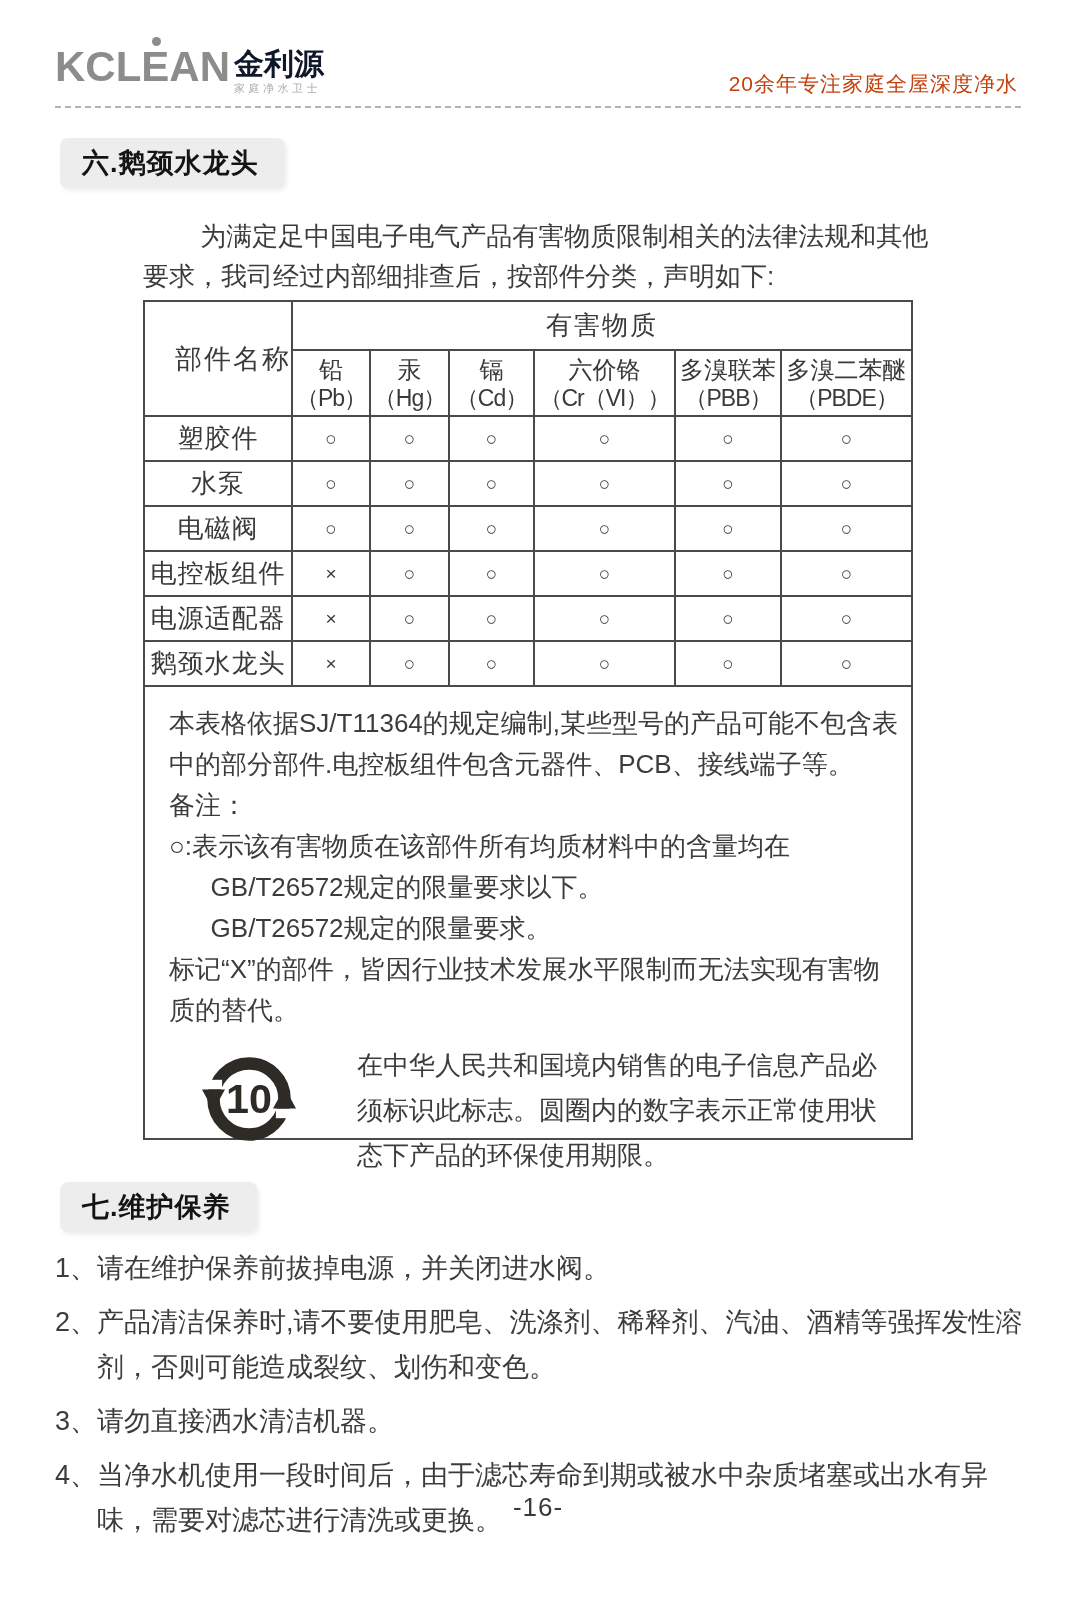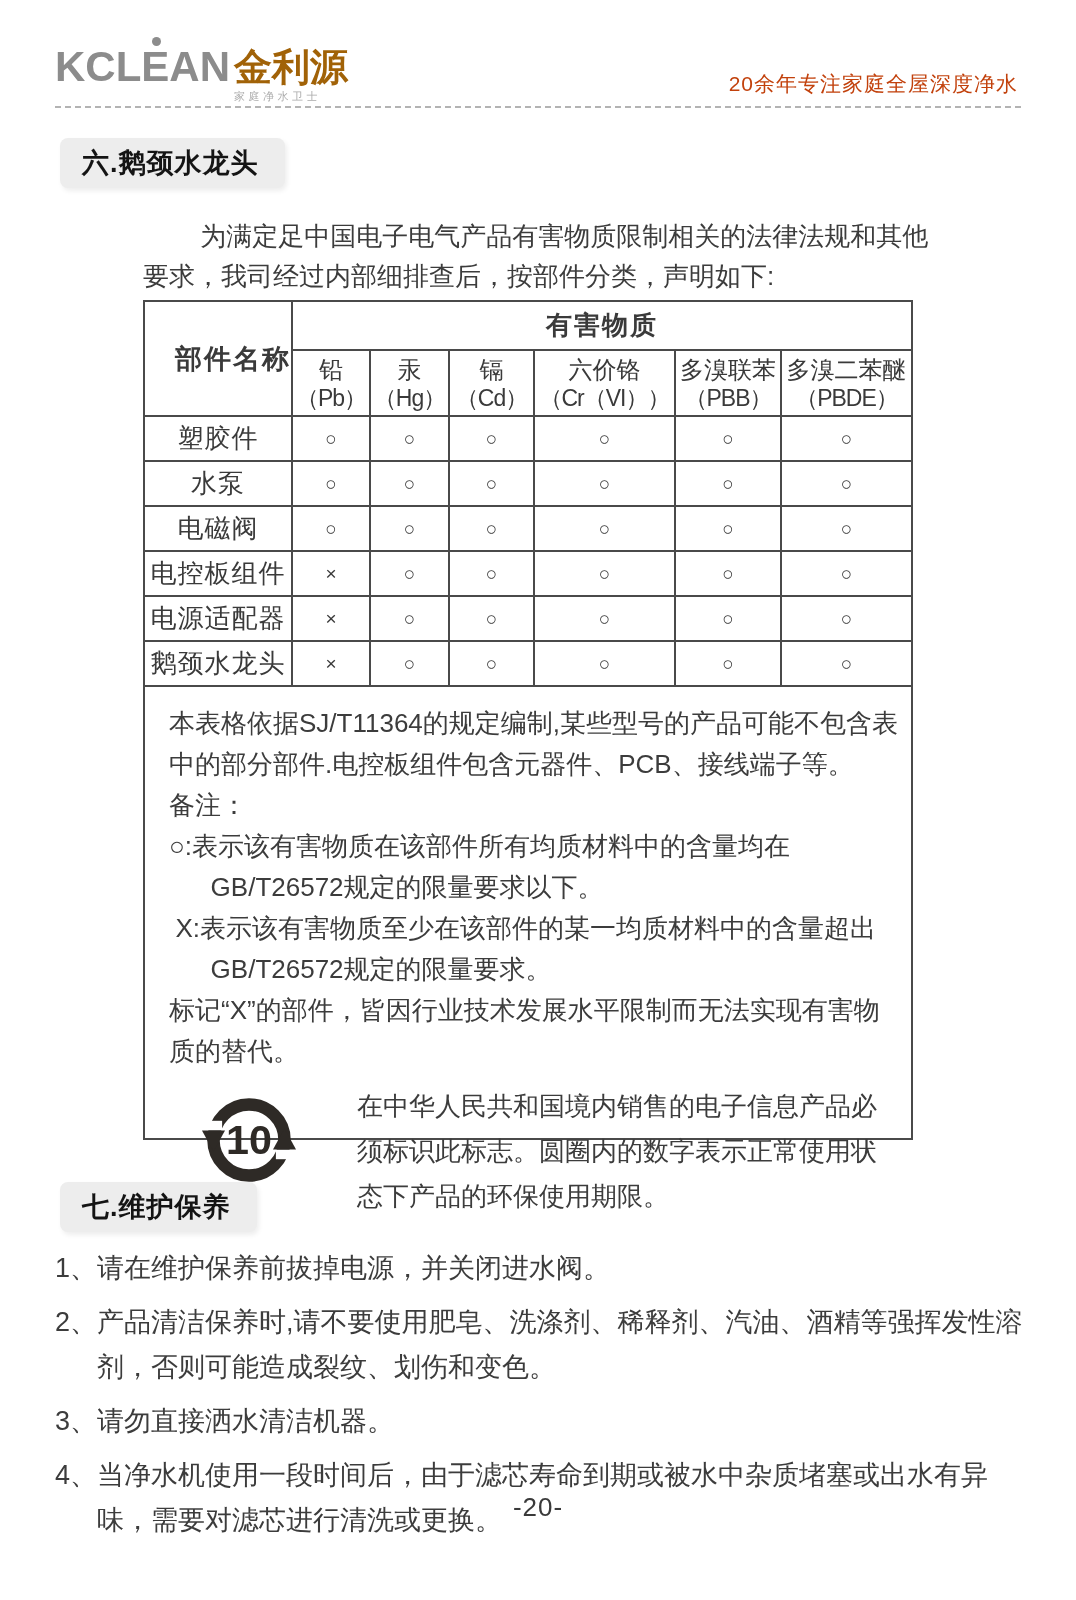--- a/index.html
+++ b/index.html
@@ -10,21 +10,21 @@
     color:#3a3a3a;
   }
   .page { position:relative; width:1076px; height:1600px; background:#fff; overflow:hidden; }
 
   
   .header { position:absolute; top:46px; left:55px; right:58px; height:56px; }
   .logo { position:absolute; left:0; top:0; display:flex; align-items:flex-start; }
   .logo-en { position:relative; font-size:42px; font-weight:bold; color:#8c8c8c; letter-spacing:0px; line-height:1; }
   .logo-e-dot { position:absolute; left:97px; top:-9px; width:9px; height:9px; border-radius:50%; background:#8c8c8c; }
   .logo-cn-block { display:flex; flex-direction:column; margin-left:4px; margin-top:2px; }
-  .logo-cn { font-size:38px; font-weight:bold; color:#a16207; line-height:1.05; }
+  .logo-cn { font-size:30px; font-weight:bold; color:#0f172a; line-height:1.05; }
   .logo-sub { font-size:11px; color:#ababab; letter-spacing:3.5px; margin-top:1px; }
   .tagline { position:absolute; right:0; bottom:4px; font-size:21px; color:#c2410c; letter-spacing:1px;text-align:right; }
   .dashline { position:absolute; top:106px; left:55px; right:55px; border-top:2px dashed #b3b3b3; }
 
   
   .badge {
     position:absolute; left:60px;
     background:#ededed; border-radius:8px;
     padding:7px 26px 7px 22px;
     font-size:27px; font-weight:bold; color:#141414;
@@ -43,21 +43,21 @@
     position:absolute; top:300px; left:143px; width:770px; height:840px;
     border:2px solid #4a4a4a; background:#fff;
   }
   table.hz { width:100%; border-collapse:collapse; table-layout:fixed; }
   table.hz th, table.hz td {
     border:2px solid #4a4a4a; text-align:center; vertical-align:middle;
     font-weight:normal; color:#3a3a3a; overflow:visible;
   }
   table.hz tr > *:first-child { border-left:none; }
   table.hz tr > *:last-child { border-right:none; }
-  table.hz thead tr:first-child > * { border-top:none;font-weight:bold; }
+  table.hz thead tr:first-child > * { border-top:none; }
   .row-group { height:48px; }
   .row-sub { height:66px; }
   .row-data { height:45px; }
   .part-header { font-size:27px; letter-spacing:2px;padding-left:30px; }
   .group-header { font-size:26px; letter-spacing:2px; }
   .sub-name { display:block; font-size:24px; line-height:29px; }
   .sub-sym { display:block; font-size:23px; line-height:28px; white-space:nowrap; letter-spacing:-1px; }
   .part-cell { font-size:26px; letter-spacing:1px; }
   .val-cell { font-size:19px; color:#4d4d4d; }
 
@@ -206,21 +206,20 @@
         </tr>
       </tbody>
     </table>
 
     <div class="notes">
       <div class="n-line">本表格依据SJ/T11364的规定编制,某些型号的产品可能不包含表</div>
       <div class="n-line">中的部分部件.电控板组件包含元器件、PCB、接线端子等。</div>
       <div class="n-line">备注：</div>
       <div class="n-line">○:表示该有害物质在该部件所有均质材料中的含量均在</div>
       <div class="n-line n-indent">GB/T26572规定的限量要求以下。</div>
-      <div class="n-line n-x">X:表示该有害物质至少在该部件的某一均质材料中的含量超出</div>
       <div class="n-line n-indent">GB/T26572规定的限量要求。</div>
       <div class="n-line">标记“X”的部件，皆因行业技术发展水平限制而无法实现有害物</div>
       <div class="n-line">质的替代。</div>
     </div>
 
     <div class="rohs">
       <svg class="rohs-logo" viewBox="0 0 100 104" width="96" height="100" xmlns="http://www.w3.org/2000/svg">
         <circle cx="50" cy="52" r="37" fill="none" stroke="#2e2a26" stroke-width="13"></circle>
         <rect x="2" y="32" width="20" height="10" fill="#ffffff"></rect>
         <rect x="78" y="62" width="20" height="10" fill="#ffffff"></rect>
@@ -246,15 +245,15 @@
     <div class="mi">
       <span class="mi-num">3、</span>
       <span class="mi-text">请勿直接洒水清洁机器。</span>
     </div>
     <div class="mi">
       <span class="mi-num">4、</span>
       <span class="mi-text">当净水机使用一段时间后，由于滤芯寿命到期或被水中杂质堵塞或出水有异味，需要对滤芯进行清洗或更换。</span>
     </div>
   </div>
 
-  <div class="pagenum">-20-</div>
+  <div class="pagenum">-16-</div>
 
 </div>
 
 </body></html>

